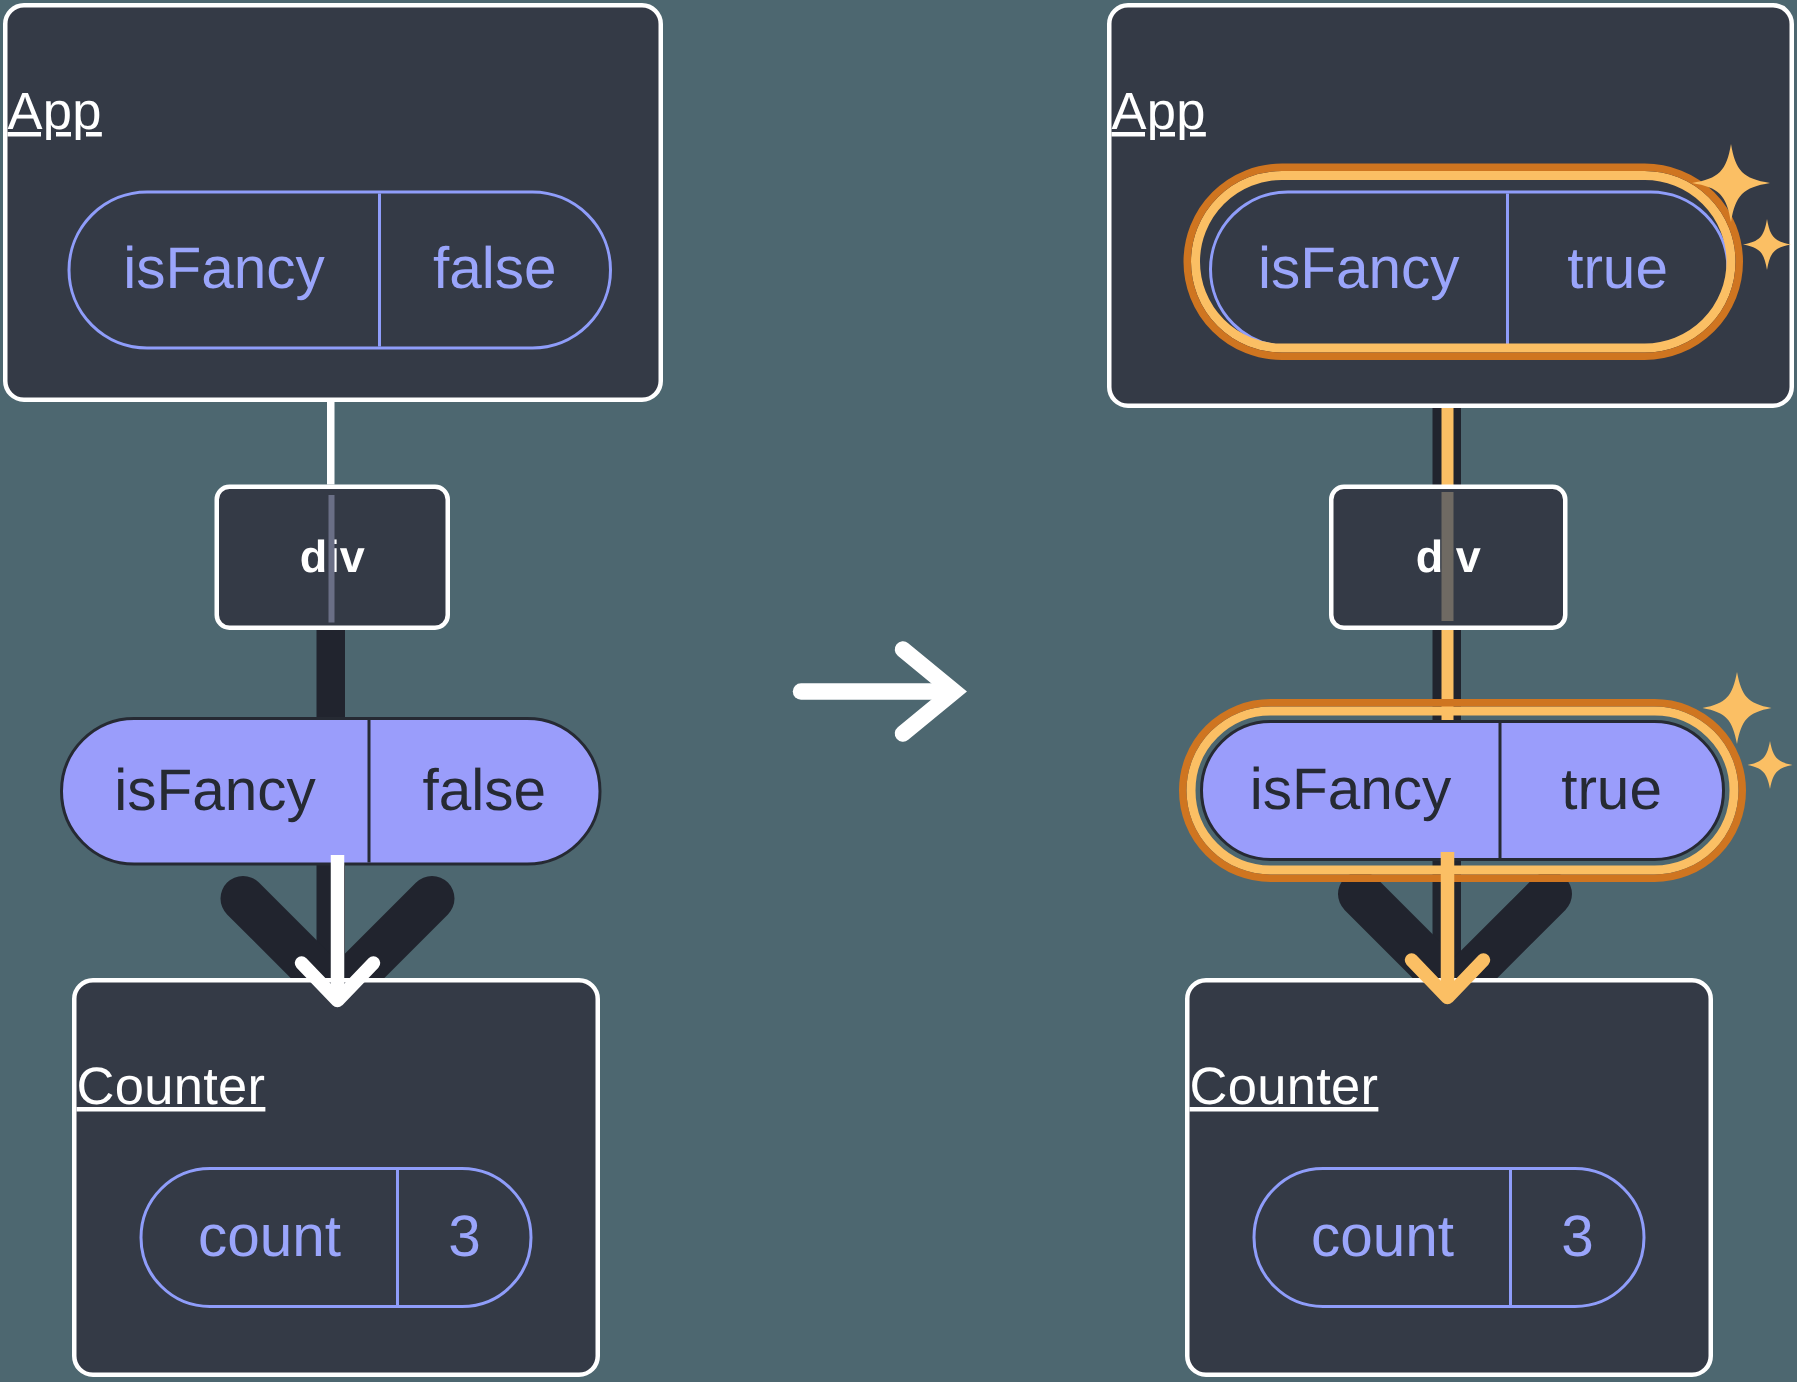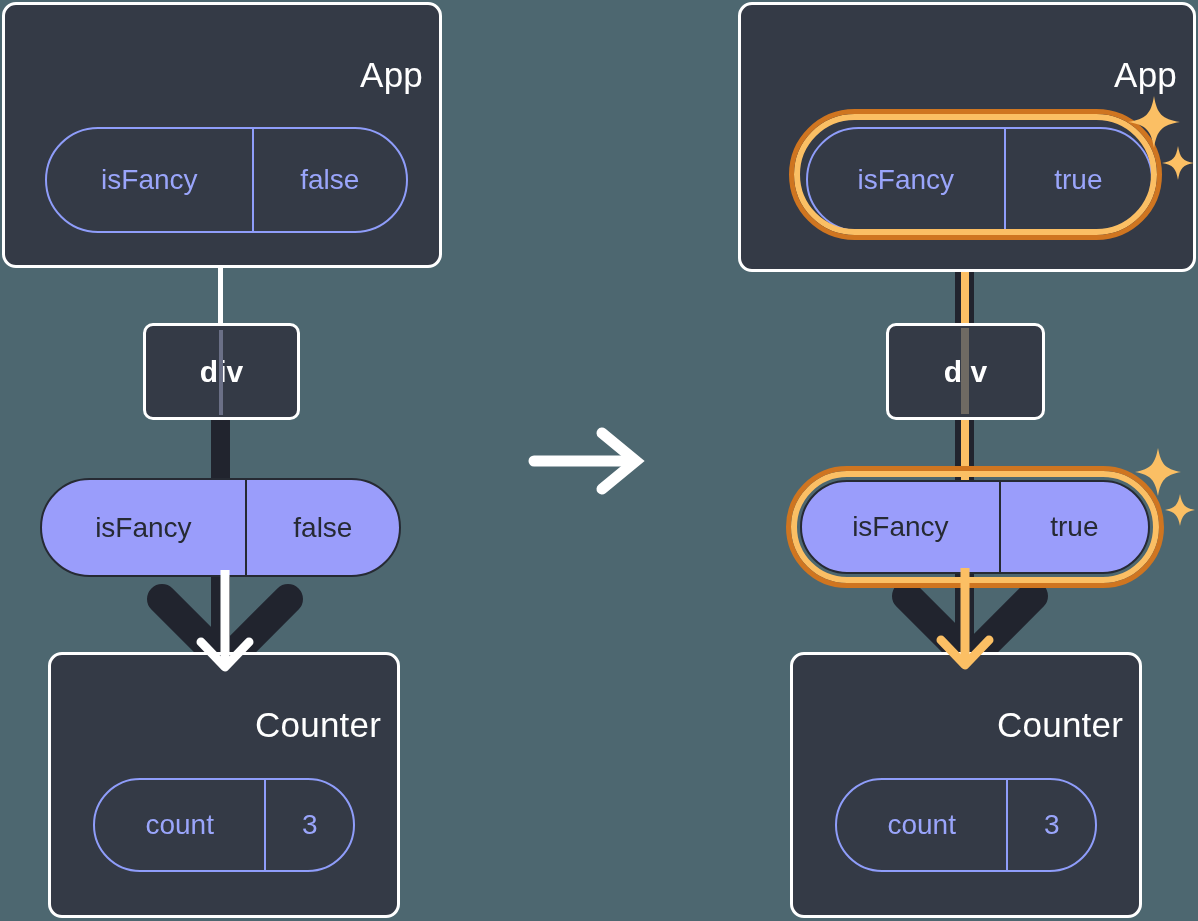--- a/index.html
+++ b/index.html
@@ -16,24 +16,25 @@
   .card{
     position:absolute;
     background:#343a46;
     border:3px solid #ffffff;
     border-radius:14px;
     box-sizing:border-box;
     z-index:6;
   }
   .card-title{
     position:absolute;left:0;right:16px;
-    text-align:right;
+    text-align:left;
     color:#ffffff;
     font-size:35px;
     letter-spacing:.2px;
+    text-decoration:underline;
   }
 
   
   .node{
     position:absolute;
     background:#343a46;
     border:3px solid #ffffff;
     border-radius:10px;
     box-sizing:border-box;
     display:flex;align-items:center;justify-content:center;
@@ -48,21 +49,21 @@
     position:absolute;
     box-sizing:border-box;
     display:flex;
     align-items:stretch;
     border-radius:999px;
     z-index:7;
   }
   .pill .k,.pill .v{
     display:flex;align-items:center;justify-content:center;
     box-sizing:border-box;
-    font-size:28px;
+    font-size:39px;
     white-space:nowrap;
   }
 
   
   .pill.outline{
     border:2px solid #8f9dfa;
     background:transparent;
   }
   .pill.outline .k,.pill.outline .v{color:#9aa5fb;}
   .pill.outline .v{border-left:2px solid #8f9dfa;}

